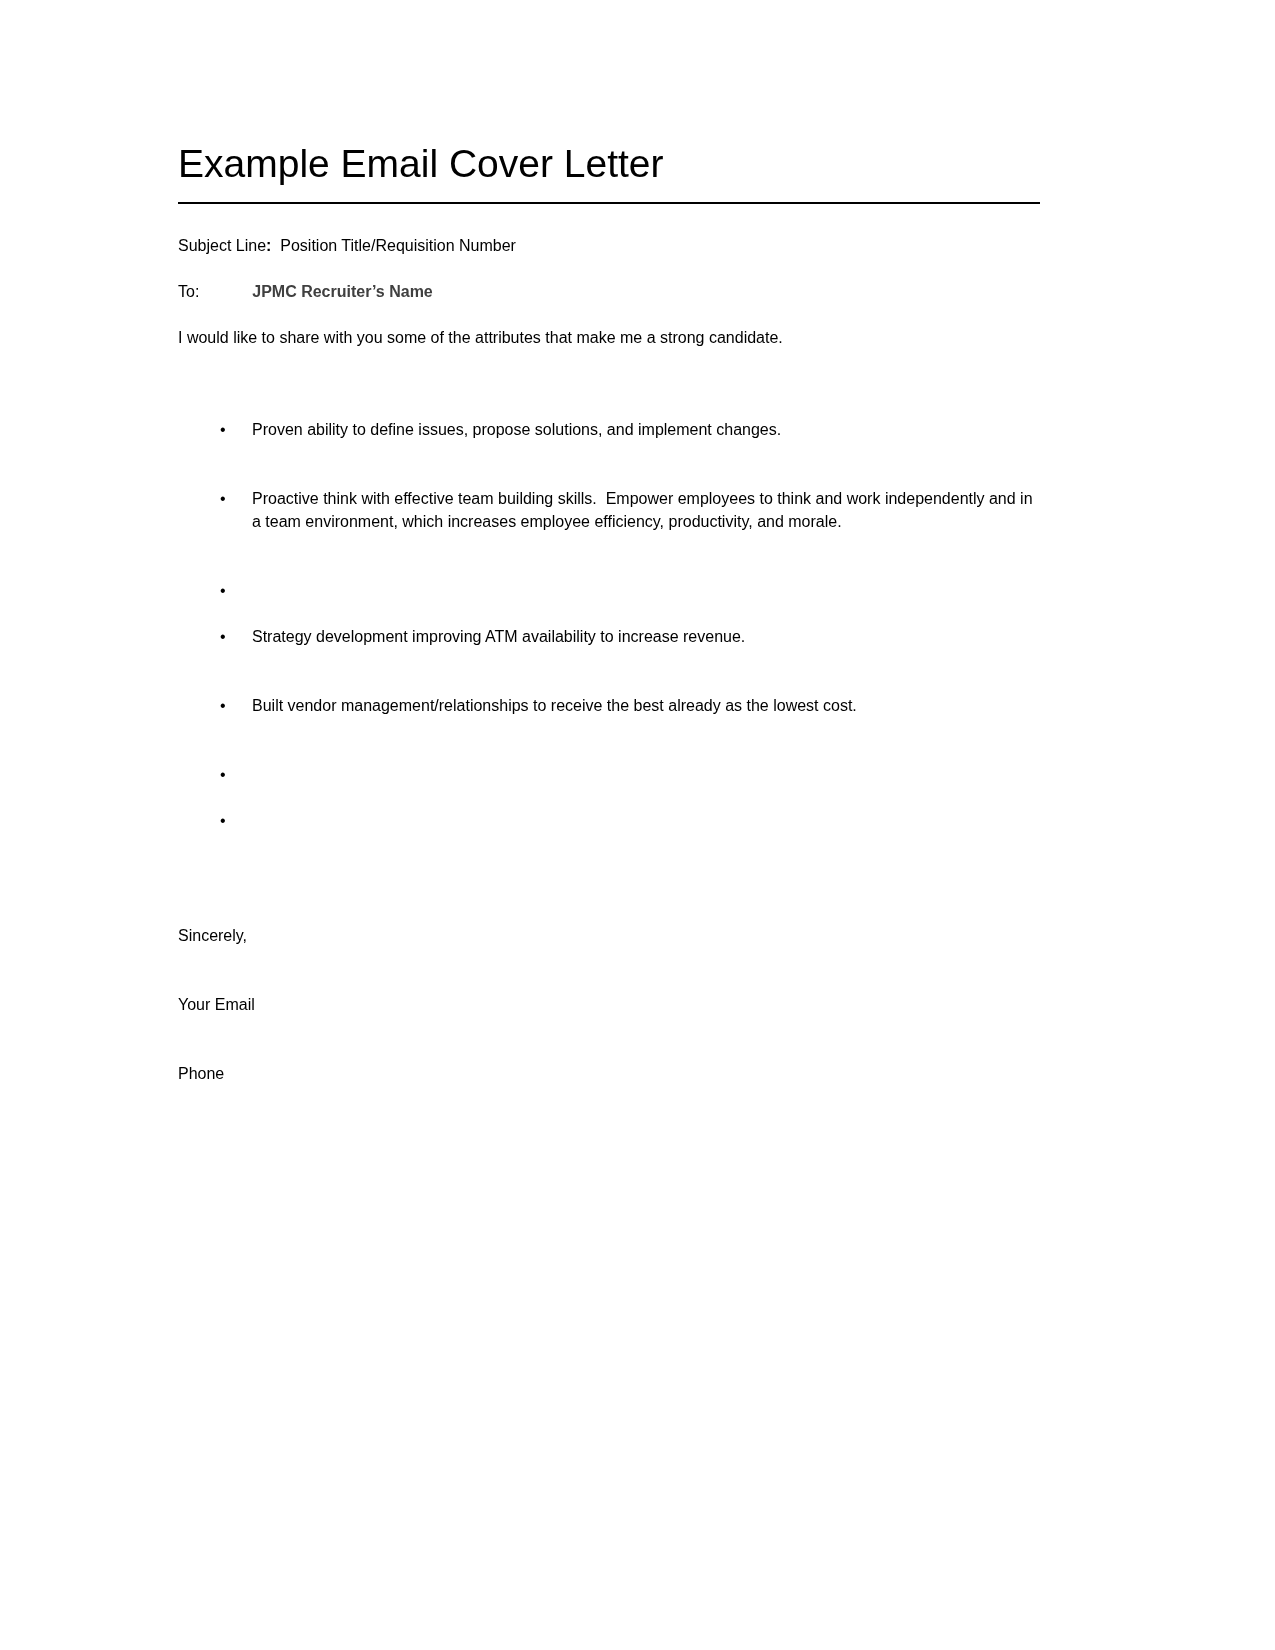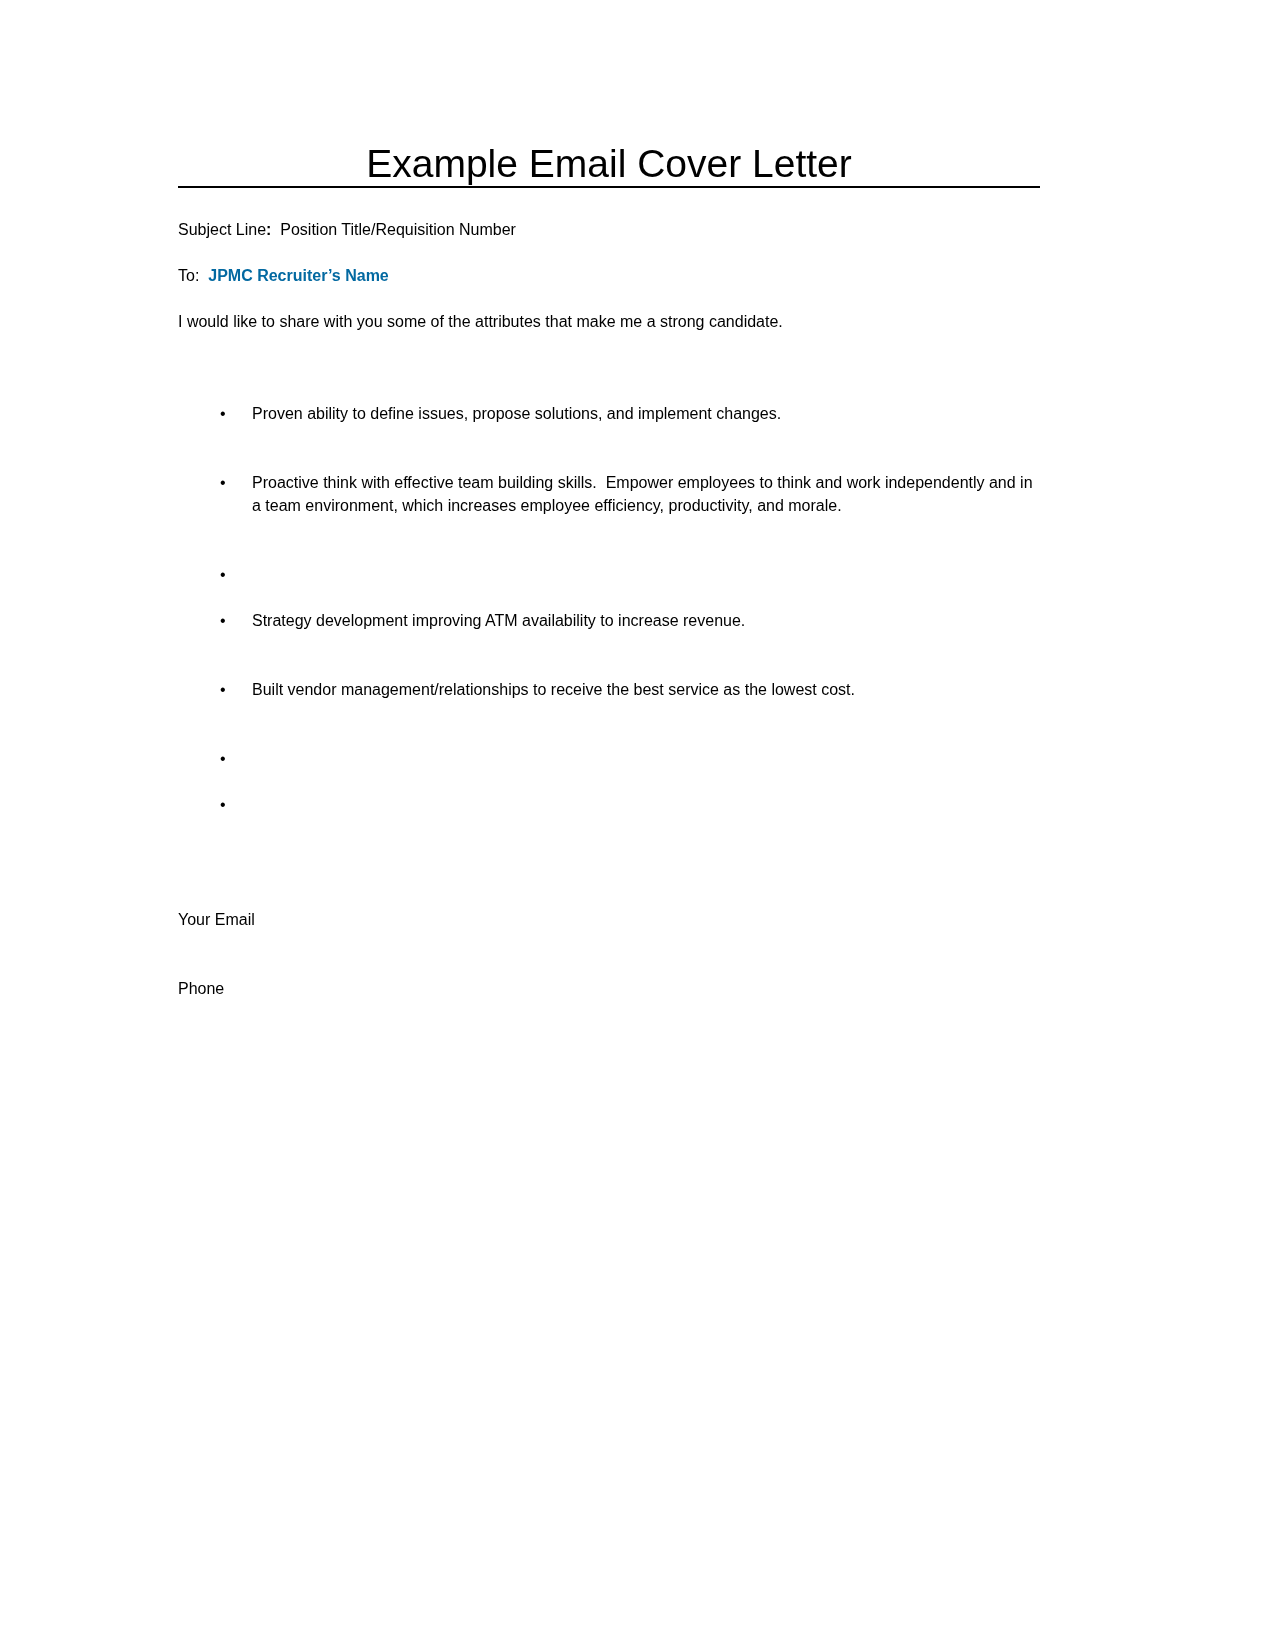--- a/index.html
+++ b/index.html
@@ -15,37 +15,36 @@
     background: #ffffff;
     color: #000000;
     font-family: "Liberation Sans", sans-serif;
     box-sizing: border-box;
     padding: 143px 235px 0 178px;
     overflow: hidden;
   }
   .doc-title {
     font-size: 39px;
     font-weight: 400;
-    text-align: center;
     line-height: 1.1;
     border-bottom: 2px solid #000000;
-    padding-bottom: 0;
+    padding-bottom: 16px;
     margin: 0 0 30px 0;
     white-space: pre-wrap;
   }
   .body-text {
     font-size: 16px;
     line-height: 23px;
     white-space: pre-wrap;
   }
   p.para {
     margin: 0 0 23px 0;
   }
   .bold { font-weight: 700; }
-  .red  { color: #0369a1; }
+  .red  { color: #404040; margin-left: 44px; }
   ul.bullet-list {
     list-style: none;
     margin: 0 0 23px 0;
     padding: 0;
   }
   ul.bullet-list li {
     position: relative;
     padding-left: 74px;
     white-space: pre-wrap;
   }
@@ -70,24 +69,25 @@
   <p class="para body-text"><span>To:</span><span>  </span><span class="bold red">JPMC Recruiter’s Name</span></p>
 
 
   <p class="para body-text">I would like to share with you some of the attributes that make me a strong candidate.</p>
 
   <ul class="bullet-list body-text">
     <li><span class="marker">•</span><span>Proven ability to define issues, propose solutions, and implement changes.</span></li>
     <li><span class="marker">•</span><span>Proactive think with effective team building skills.  Empower employees to think and work independently and in a team environment, which increases employee efficiency, productivity, and morale.</span></li>
     <li><span class="marker">•</span></li>
     <li><span class="marker">•</span><span>Strategy development improving ATM availability to increase revenue.</span></li>
-    <li><span class="marker">•</span><span>Built vendor management/relationships to receive the best service as the lowest cost.</span></li>
+    <li><span class="marker">•</span><span>Built vendor management/relationships to receive the best already as the lowest cost.</span></li>
     <li><span class="marker">•</span></li>
     <li><span class="marker">•</span></li>
   </ul>
 
 
   <div class="signature body-text">
+    <div>Sincerely,</div>
     <div>Your Email</div>
     <div>Phone</div>
   </div>
 
 </div>
 
 </body></html>

